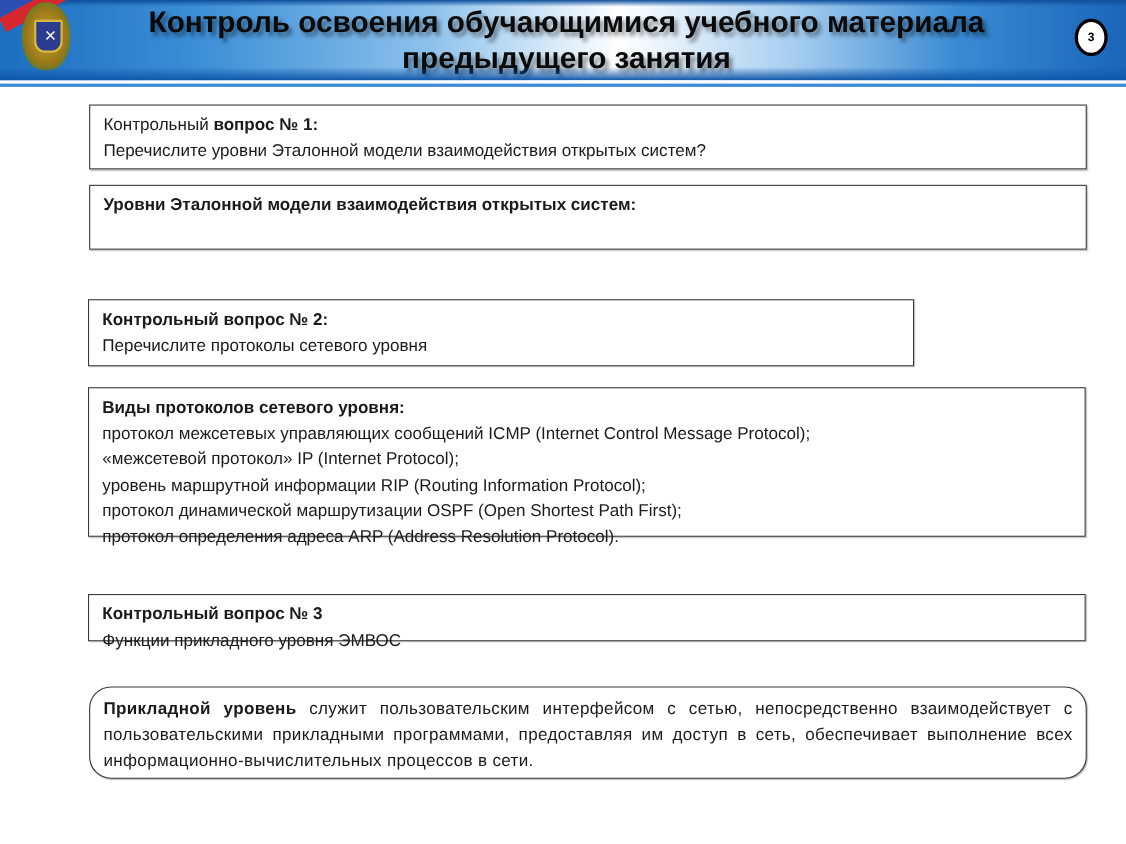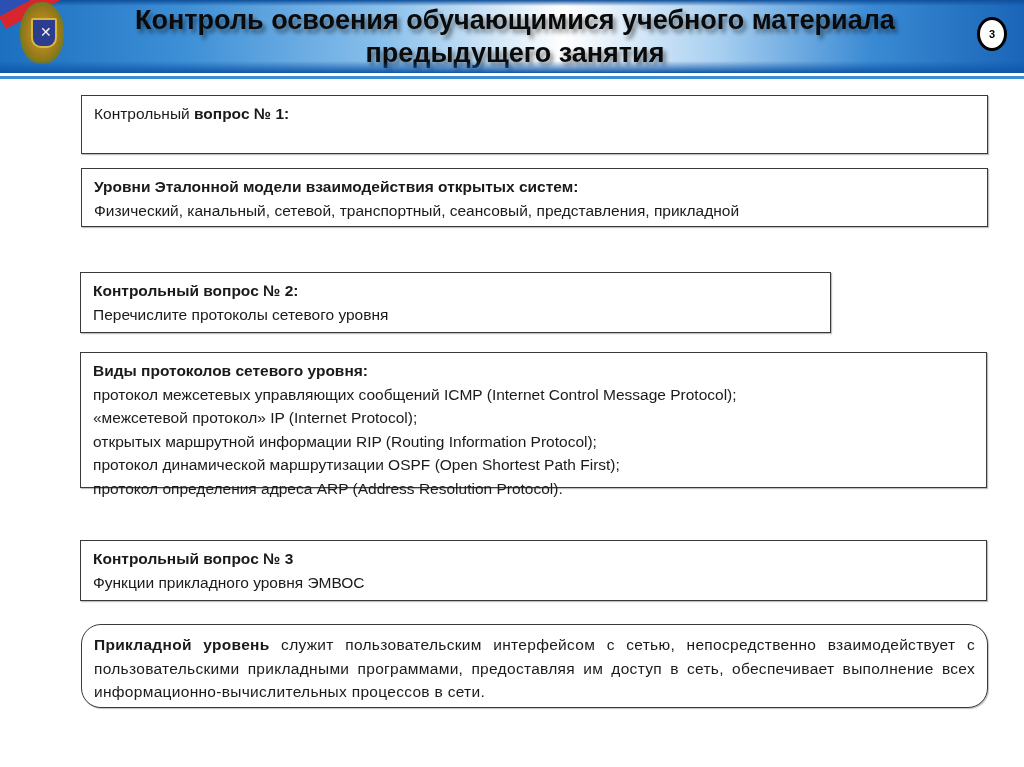--- a/index.html
+++ b/index.html
@@ -87,41 +87,41 @@
   <div class="title">
     <div>Контроль освоения обучающимися учебного материала</div>
     <div>предыдущего занятия</div>
   </div>
   <div class="page-num">3</div>
 </div>
 <div class="rule"></div>
 
 <div class="box" style="left:81px; top:95px; width:907px; height:59px;">
   <span class="line"><span>Контрольный </span><b>вопрос № 1:</b></span>
+  <span class="line">Перечислите уровни Эталонной модели взаимодействия открытых систем?</span>
 </div>
 
 <div class="box" style="left:81px; top:168px; width:907px; height:59px;">
   <b class="line">Уровни Эталонной модели взаимодействия открытых систем:</b>
-  <span class="line">Физический, канальный, сетевой, транспортный, сеансовый, представления, прикладной</span>
 </div>
 
 <div class="box" style="left:80px; top:272px; width:751px; height:61px;">
   <b class="line">Контрольный вопрос № 2:</b>
   <span class="line">Перечислите протоколы сетевого уровня</span>
 </div>
 
 <div class="box" style="left:80px; top:352px; width:907px; height:136px;">
   <b class="line">Виды протоколов сетевого уровня:</b>
   <span class="line">протокол межсетевых управляющих сообщений ICMP (Internet Control Message Protocol);</span>
   <span class="line">«межсетевой протокол» IP (Internet Protocol);</span>
-  <span class="line">открытых маршрутной информации RIP (Routing Information Protocol);</span>
+  <span class="line">уровень маршрутной информации RIP (Routing Information Protocol);</span>
   <span class="line">протокол динамической маршрутизации OSPF (Open Shortest Path First);</span>
   <span class="line">протокол определения адреса ARP (Address Resolution Protocol).</span>
 </div>
 
-<div class="box" style="left:80px; top:540px; width:907px; height:61px;">
+<div class="box" style="left:80px; top:540px; width:907px; height:43px;">
   <b class="line">Контрольный вопрос № 3</b>
   <span class="line">Функции прикладного уровня ЭМВОС</span>
 </div>
 
 <div class="box justify" style="left:81px; top:624px; width:907px; height:84px; padding-top:8px;">
   <b>Прикладной уровень</b><span> служит пользовательским интерфейсом с сетью, непосредственно взаимодействует с пользовательскими прикладными программами, предоставляя им доступ в сеть, обеспечивает выполнение всех информационно-вычислительных процессов в сети.</span>
 </div>
 
 </body></html>

